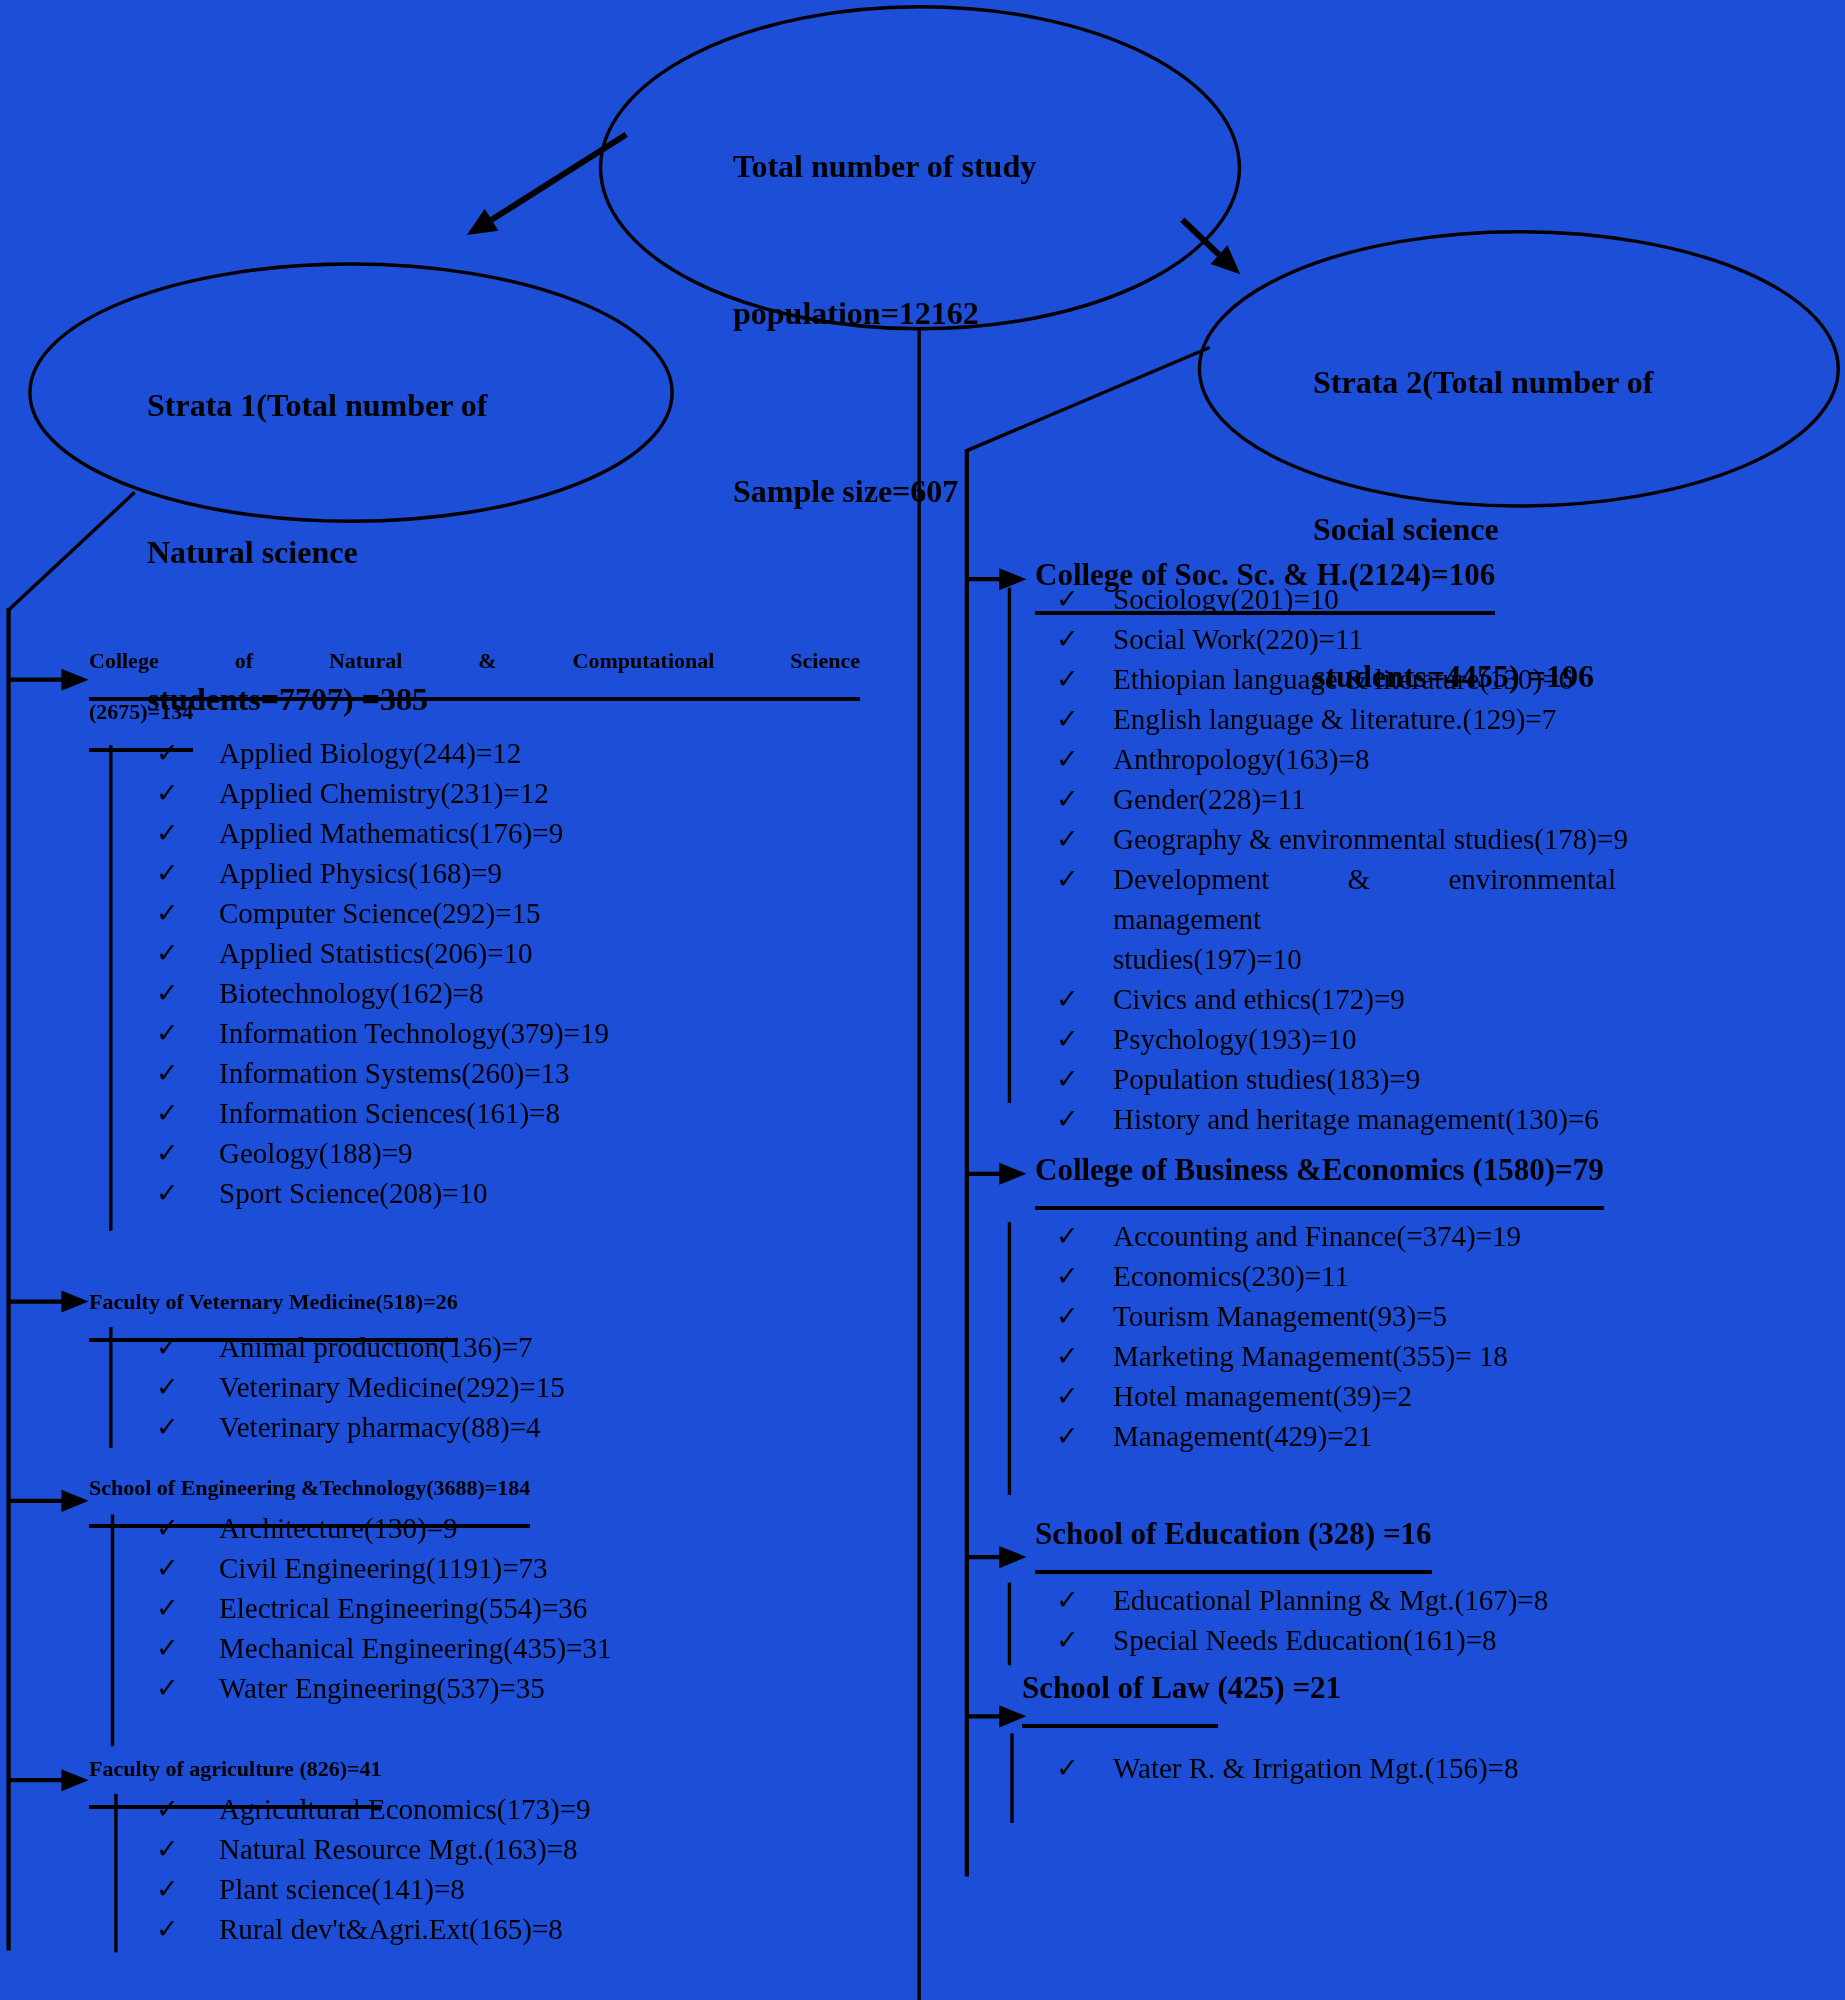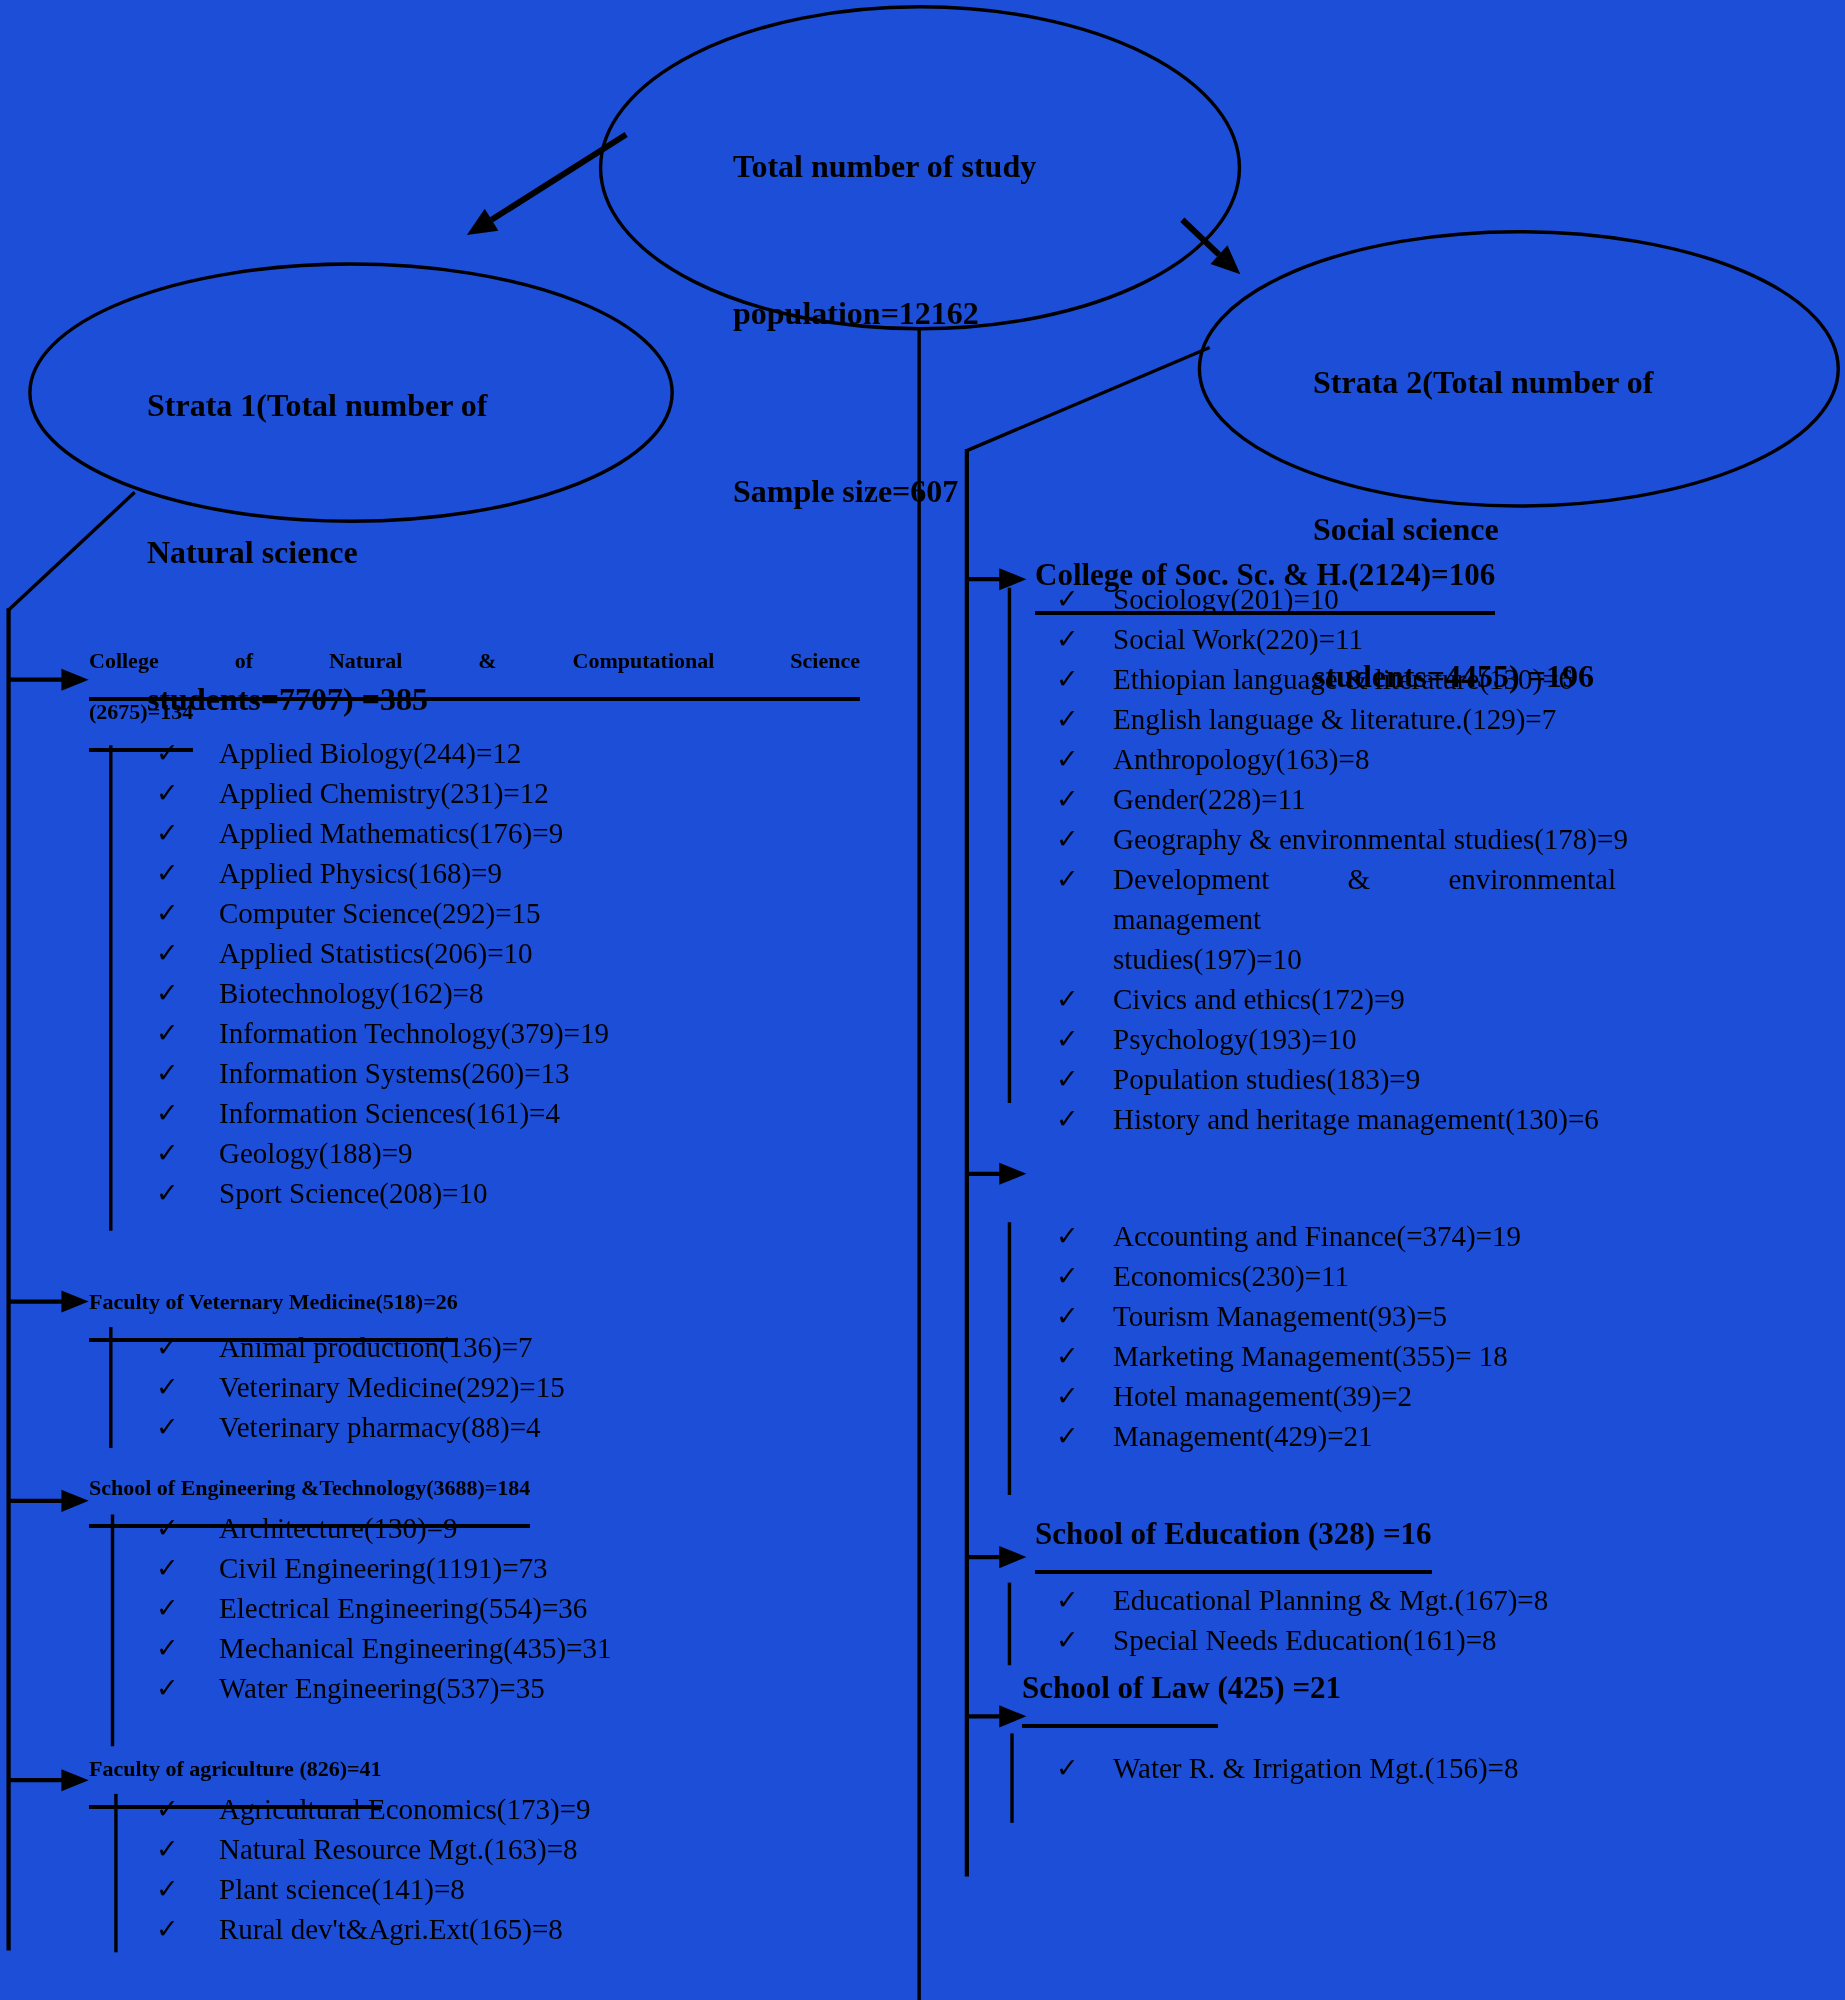--- a/index.html
+++ b/index.html
@@ -127,21 +127,21 @@
       <div class="row">
         <span class="check">✓</span>
         <span class="itext">Information Technology(379)=19</span>
       </div>
       <div class="row">
         <span class="check">✓</span>
         <span class="itext">Information Systems(260)=13</span>
       </div>
       <div class="row">
         <span class="check">✓</span>
-        <span class="itext">Information Sciences(161)=4</span>
+        <span class="itext">Information Sciences(161)=8</span>
       </div>
       <div class="row">
         <span class="check">✓</span>
         <span class="itext">Geology(188)=9</span>
       </div>
       <div class="row">
         <span class="check">✓</span>
         <span class="itext">Sport Science(208)=10</span>
       </div>
     </div>
@@ -251,20 +251,21 @@
       <div class="row">
         <span class="check">✓</span>
         <span class="itext">Population studies(183)=9</span>
       </div>
       <div class="row">
         <span class="check">✓</span>
         <span class="itext">History and heritage management(130)=6</span>
       </div>
     </div>
 
+  <div class="rhead" style="top:1150px;"><span class="u">College of Business &amp;Economics (1580)=79</span></div>
   <div class="items right" style="top:1216px;">
       <div class="row">
         <span class="check">✓</span>
         <span class="itext">Accounting and Finance(=374)=19</span>
       </div>
       <div class="row">
         <span class="check">✓</span>
         <span class="itext">Economics(230)=11</span>
       </div>
       <div class="row">

